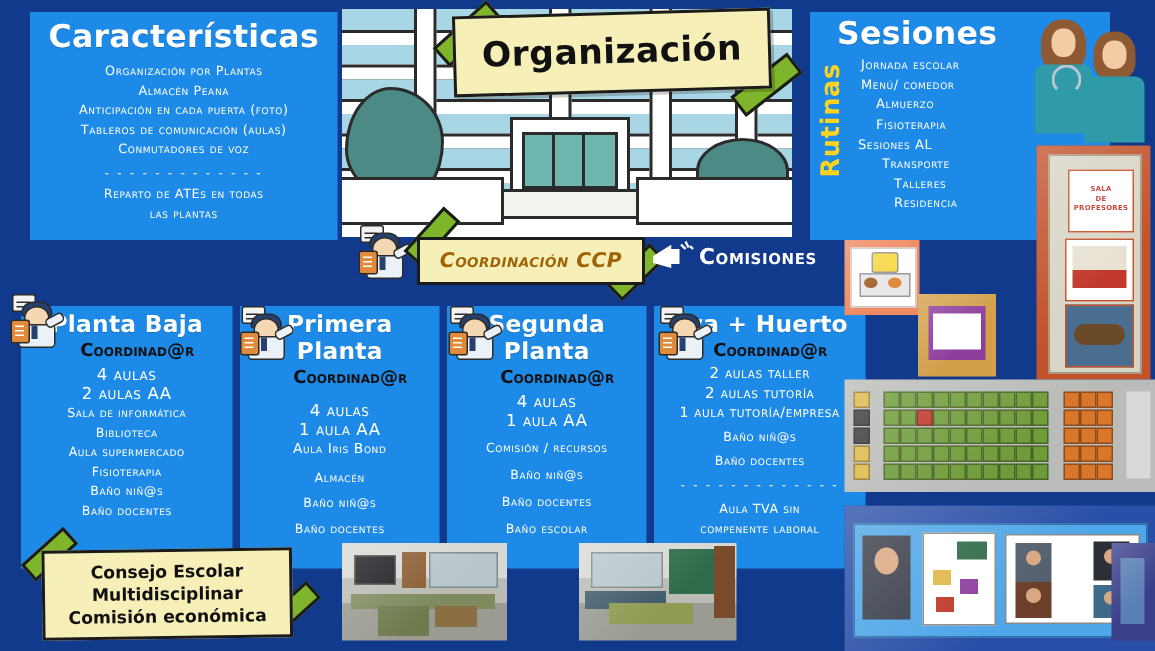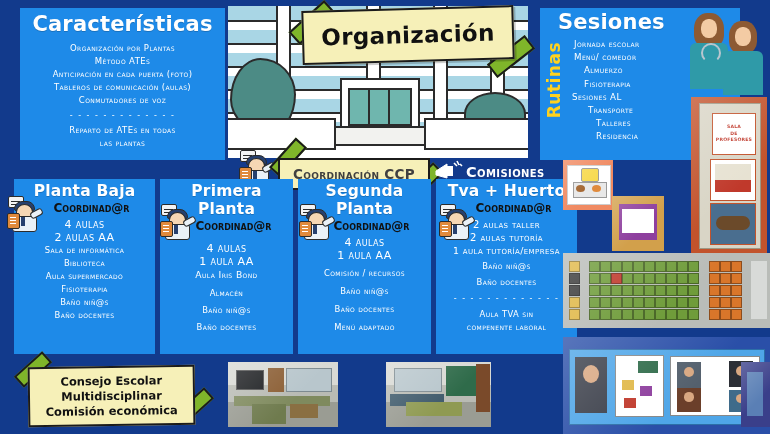--- a/index.html
+++ b/index.html
@@ -61,28 +61,28 @@
   }
   #org-note span{font-size:23px;font-weight:bold;color:#111;letter-spacing:.3px;}
   .tape{position:absolute;background:#7fb52a;border:2px solid #1b1b1b;width:44px;height:13px;}
 
   
   #ccp-note{
     position:absolute;left:278px;top:158px;width:148px;height:28px;
     background:#f6f0b8;border:2.5px solid #1b1b1b;
     display:flex;align-items:center;justify-content:center;
   }
-  #ccp-note span{font-size:13.5px;font-weight:bold;color:#404040;font-variant:small-caps;letter-spacing:.3px;}
+  #ccp-note span{font-size:13.5px;font-weight:bold;color:#a16207;font-variant:small-caps;letter-spacing:.3px;font-style:italic;}
 
   
   #comisiones-label{position:absolute;left:466px;top:164px;color:#fff;font-size:14.5px;
     font-weight:bold;font-variant:small-caps;letter-spacing:.4px;}
 
   
-  .floor{position:absolute;top:179px;height:175px;background:#1e8ae8;}
+  .floor{position:absolute;top:204px;height:175px;background:#1e8ae8;}
   .floor .panel-title{font-size:15.5px;margin-top:3px;}
   .floor .line{font-size:8.4px;line-height:13px;}
   #pb{left:14px;width:141px;}
   #p1{left:160px;width:133px;}
   #p2{left:298px;width:133px;}
   #tva{left:436px;width:141px;}
   .coord{color:#111;font-weight:bold;font-size:12px;font-variant:small-caps;text-align:center;margin:1px 0 3px 14px;}
 
   
   #consejo{
@@ -193,21 +193,21 @@
   <div class="tape" style="left:288px;top:14px;transform:rotate(-42deg);"></div>
   <div class="tape" style="left:487px;top:48px;transform:rotate(-38deg);"></div>
   <div id="org-note">
     <span>Organización</span>
   </div>
 
   <div class="panel" id="caracteristicas">
     <div class="panel-title">Características</div>
     <div style="margin-top:6px;">
       <div class="line">Organización por Plantas</div>
-      <div class="line">Método ATEs</div>
+      <div class="line">Almacén Peana</div>
       <div class="line">Anticipación en cada puerta (foto)</div>
       <div class="line">Tableros de comunicación (aulas)</div>
       <div class="line">Conmutadores de voz</div>
       <div class="dash" style="margin:5px 0 4px;">- - - - - - - - - - - - -</div>
       <div class="line">Reparto de ATEs en todas</div>
       <div class="line">las plantas</div>
     </div>
   </div>
 
   <div class="panel" id="horarios">
@@ -318,21 +318,21 @@
   </div>
 
   <div class="floor panel" id="p2">
     <div class="panel-title">Segunda Planta</div>
     <div class="coord">Coordinad@r</div>
     <div class="line" style="font-size:11px;">4 aulas</div>
     <div class="line" style="font-size:11px;">1 aula AA</div>
     <div class="line" style="margin-top:5px;">Comisión / recursos</div>
     <div class="line" style="margin-top:5px;">Baño niñ@s</div>
     <div class="line" style="margin-top:5px;">Baño docentes</div>
-    <div class="line" style="margin-top:5px;">Menú adaptado</div>
+    <div class="line" style="margin-top:5px;">Baño escolar</div>
   </div>
   <div class="worker" style="left:300px;top:204px;">
     <div class="w-bubble">
         <b></b>
       </div>
       <div class="w-cap"></div>
       <div class="w-head"></div>
     <div class="w-body"></div>
       <div class="w-tie"></div>
       <div class="w-board">

